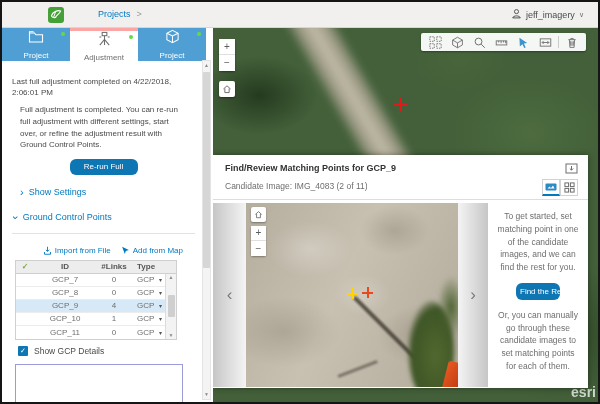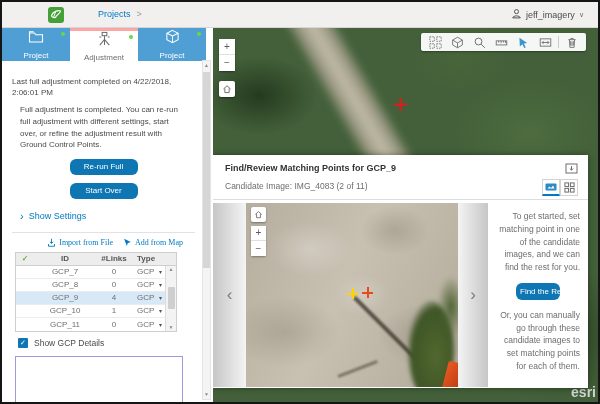--- a/index.html
+++ b/index.html
@@ -25,21 +25,21 @@
   .dot { position:absolute; top:4px; right:5px; width:4px; height:4px; border-radius:50%; background:#66d944; }
   .lp-body { padding:0 18px 0 10px; }
   .status { margin-top:8px; width:186px; font-size:8px; line-height:1.4; color:#4a4a4a; }
   .desc { margin-top:6px; margin-left:8px; width:168px; font-size:8px; line-height:1.45; color:#4a4a4a; }
   .btn { display:block; margin:8px auto 0; width:68px; height:16px; background:#0f76b4; color:#fff; border:none; border-radius:6px; font-size:8px; font-family:inherit; cursor:pointer; }
   .linkrow { margin-top:12px; margin-left:8px; color:#0079c1; font-size:9px; display:flex; align-items:center; gap:5px; cursor:pointer; }
   .linkrow.gcp { margin-top:14px; margin-left:2px; }
   .chev { display:inline-block; font-size:11px; line-height:1; }
   .chev.down { transform:rotate(90deg); }
   .divider { margin-top:10px; border-top:1px solid #e2e2e2; }
-  .importrow { margin-top:5px; display:flex; justify-content:flex-end; gap:10px; width:168px; margin-left:3px;font-family:Liberation Serif, serif; }
+  .importrow { margin-top:12px; display:flex; justify-content:flex-end; gap:10px; width:168px; margin-left:3px; }
   .ilink { color:#0079c1; font-size:8px; display:flex; align-items:center; gap:3px; cursor:pointer; }
   .gcp-table { position:relative; margin-top:5px; margin-left:3px; width:162px; border:1px solid #cfcfcf; font-size:8px; }
   .thead { display:flex; height:13px; background:#ededed; border-bottom:1px solid #cfcfcf; color:#555; font-weight:bold; align-items:center; }
   .trow { display:flex; height:13px; align-items:center; color:#6e6e6e; border-bottom:1px solid #ececec; cursor:pointer; }
   .trow:last-child { border-bottom:none; }
   .trow.sel { background:#d7e9f7; }
   .c-check { width:18px; text-align:center; }
   .c-id { width:62px; text-align:center; }
   .c-links { width:36px; text-align:center; }
   .c-type { width:33px; display:flex; align-items:center; justify-content:space-between; padding:0 3px 0 5px; }
@@ -105,21 +105,21 @@
   .cz button:first-child { border-bottom:1px solid #e0e0e0; }
   .shadow1 { position:absolute; left:108px; top:92px; width:127px; height:4px; background:rgba(52,47,37,.78); transform-origin:0 50%; transform:rotate(45deg); filter:blur(1px); border-radius:2px; }
   .shadow2 { position:absolute; left:92px; top:172px; width:42px; height:2.5px; background:rgba(60,55,45,.55); transform-origin:0 50%; transform:rotate(-21deg); filter:blur(1px); }
   .veg { position:absolute; right:4px; bottom:-14px; width:46px; height:100px; background:radial-gradient(ellipse at 60% 55%, #51682f, #3e5526 60%, rgba(62,85,38,0) 78%); filter:blur(2px); border-radius:50%; }
   .veg2 { position:absolute; right:-6px; bottom:50px; width:26px; height:60px; background:radial-gradient(ellipse, #4c6230, rgba(76,98,48,0) 75%); filter:blur(2px); border-radius:50%; }
   .orange { position:absolute; right:-3px; bottom:-5px; width:16px; height:30px; background:linear-gradient(110deg,#e85a22,#bd3b10); transform:rotate(14deg); border-radius:3px; filter:blur(.4px); }
   .cross { position:absolute; width:11px; height:11px; z-index:5; }
   .cross::before { content:""; position:absolute; left:0; right:0; top:4.5px; height:2px; background:inherit; background-color:var(--c); }
   .cross::after { content:""; position:absolute; top:0; bottom:0; left:4.5px; width:2px; background-color:var(--c); }
   .fp-text { position:absolute; left:275px; right:0; top:0; bottom:0; padding:10px 8px 0; text-align:center; }
-  .fp-text p { font-size:8.5px; color:#6e6e6e; line-height:1.5;text-align:right; }
+  .fp-text p { font-size:8.5px; color:#6e6e6e; line-height:1.5; }
   .findrest { width:44px; height:17px; margin:9px auto; overflow:hidden; white-space:nowrap; text-align:left; padding-left:4px; }
   .fp-text p.manual { margin-top:2px; }
 </style>
 </head>
 <body>
 
 <div class="win">
 
   <header class="hdr">
     <span class="logo">
@@ -170,24 +170,27 @@
               <path d="M2 4.5l6 3 6-3M8 7.5v7"></path>
             </svg></span>
         <span class="tlabel">Project</span>
       </div>
     </div>
 
     <div class="lp-body">
       <p class="status">Last full adjustment completed on 4/22/2018, 2:06:01 PM</p>
       <p class="desc">Full adjustment is completed. You can re-run full adjustment with different settings, start over, or refine the adjustment result with Ground Control Points.</p>
       <button class="btn">Re-run Full</button>
-      <button class="btn">Start Over</button>
       <div class="linkrow">
         <span class="chev">›</span>
         <span>Show Settings</span>
+      </div>
+      <div class="linkrow gcp">
+        <span class="chev down">›</span>
+        <span>Ground Control Points</span>
       </div>
       <div class="divider"></div>
       <div class="importrow">
         <span class="ilink">
           <svg width="9" height="9" viewBox="0 0 12 12" fill="none" stroke="#0079c1" stroke-width="1.2">
               <path d="M2 8v3h8V8M6 1v6M3.8 5L6 7.2 8.2 5"></path>
             </svg>
           <span>Import from File</span>
         </span>
         <span class="ilink">

